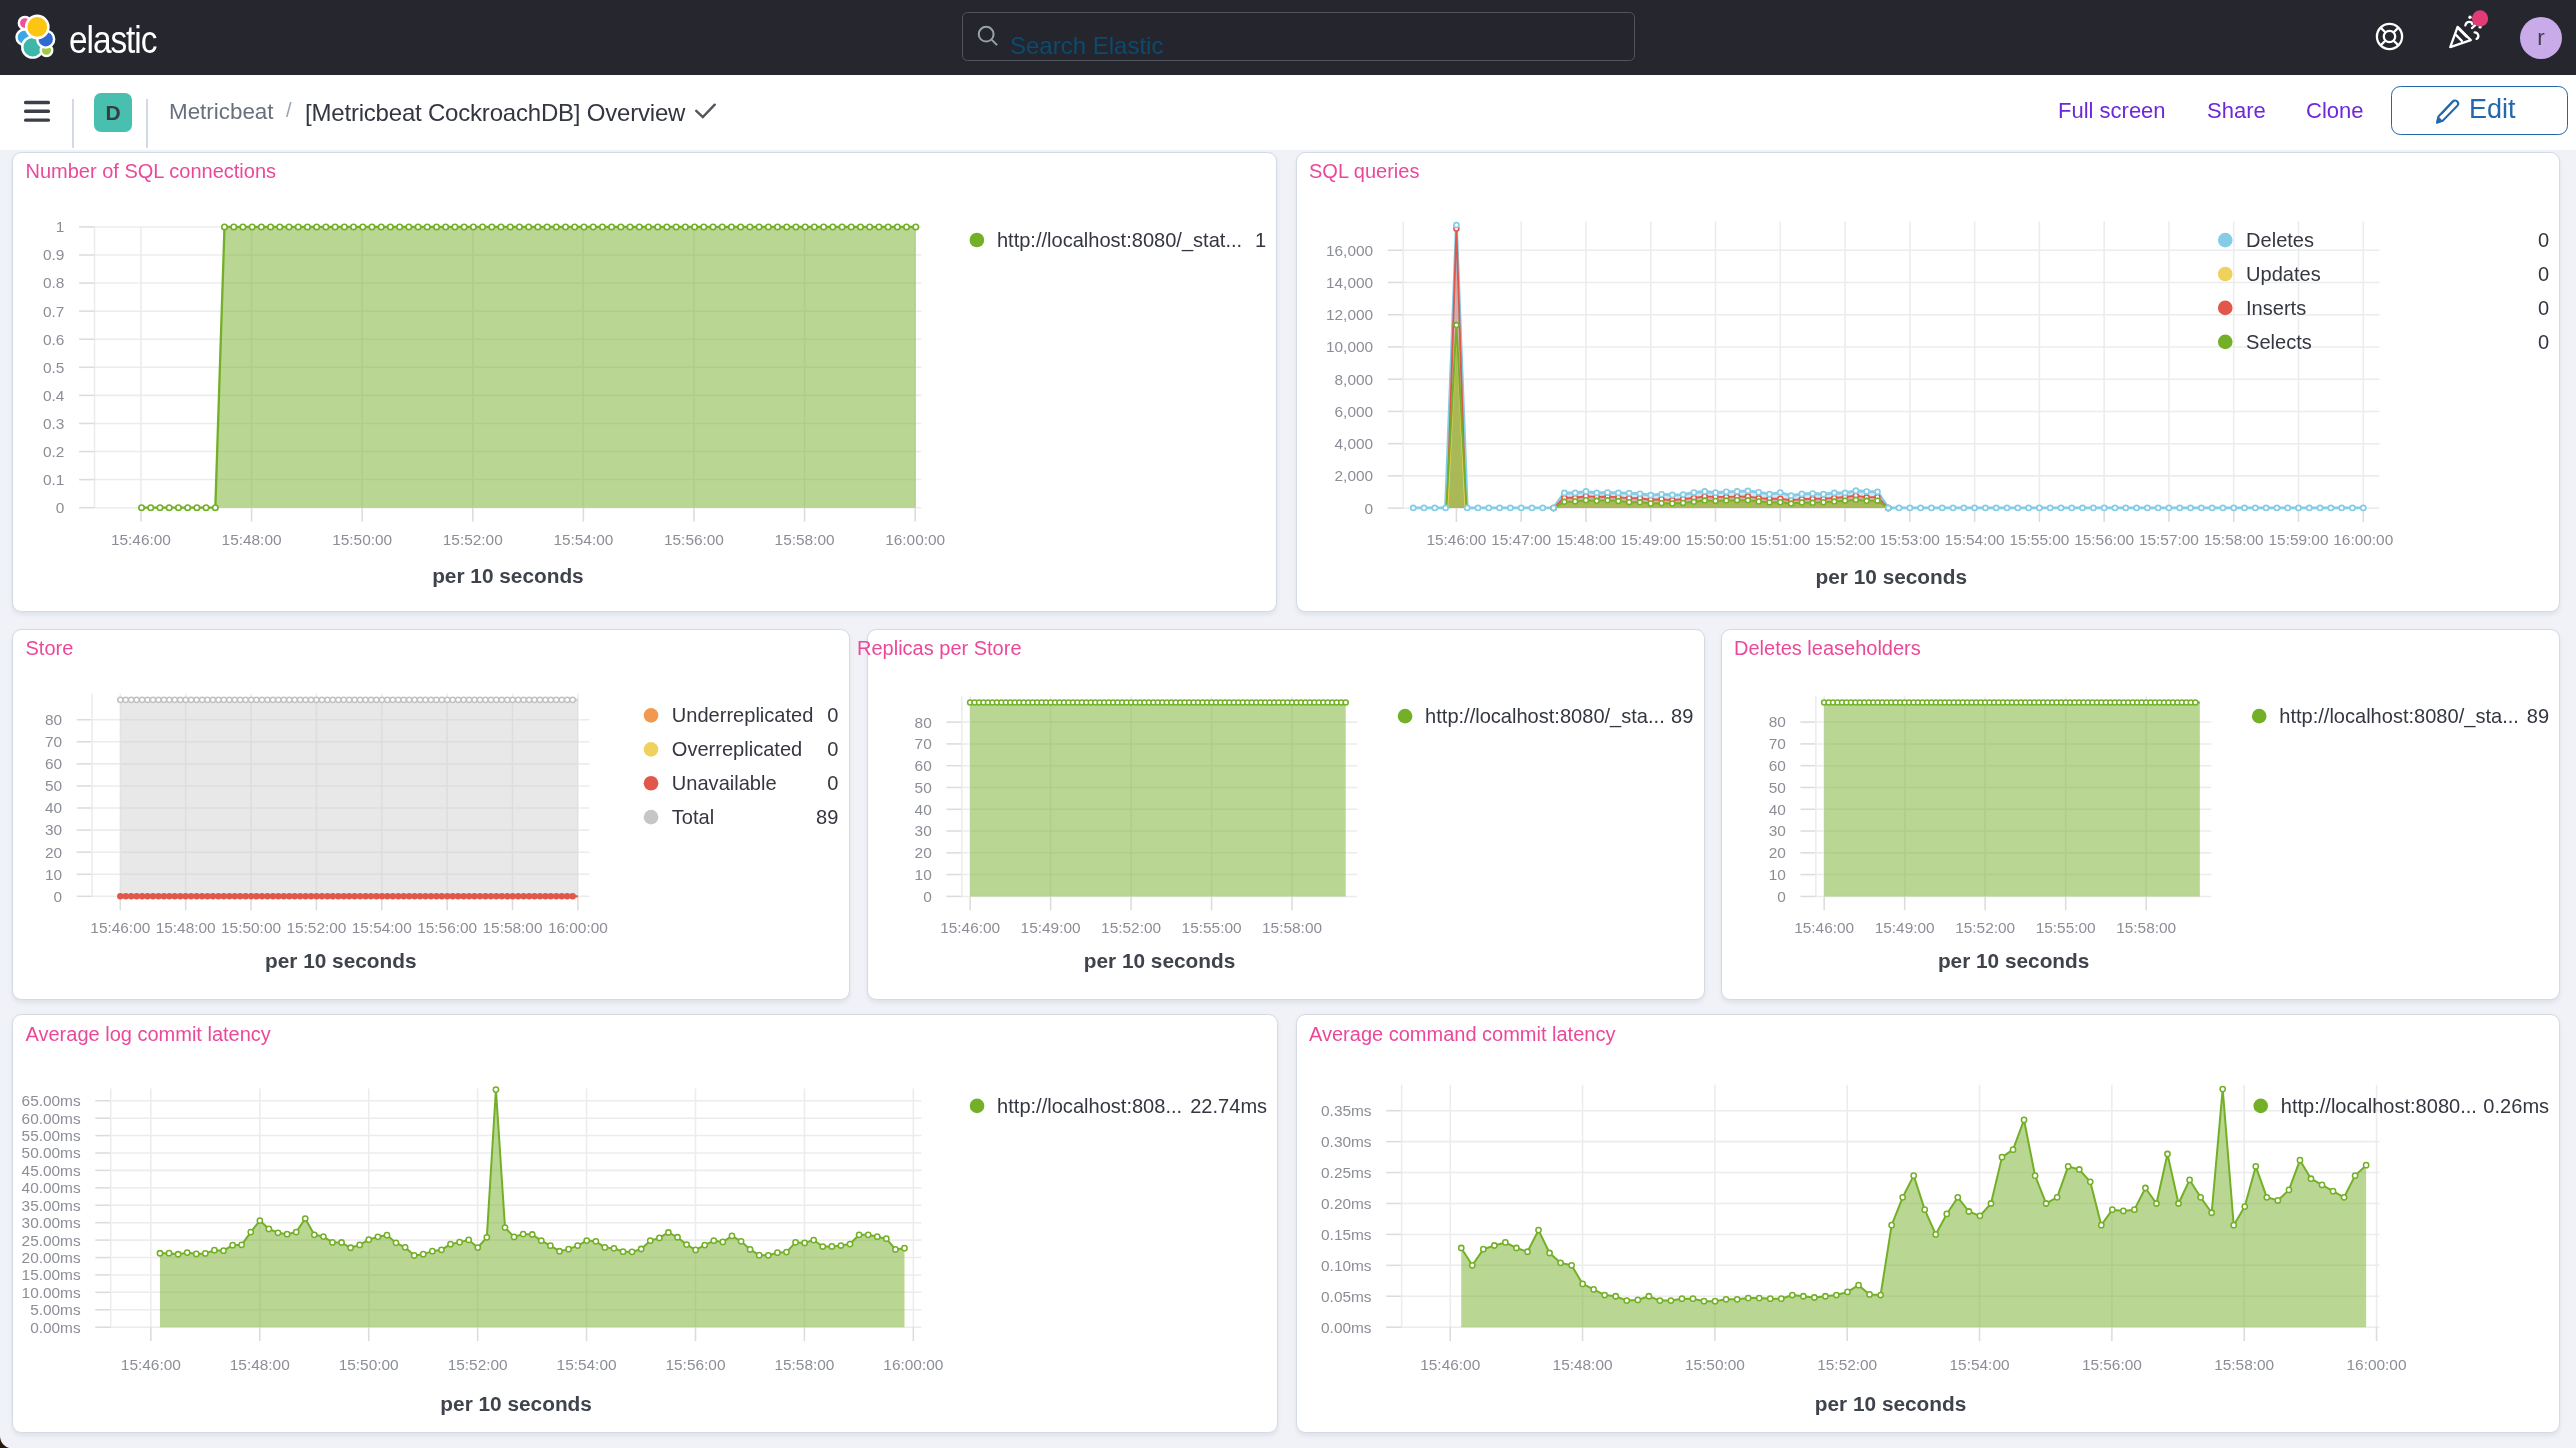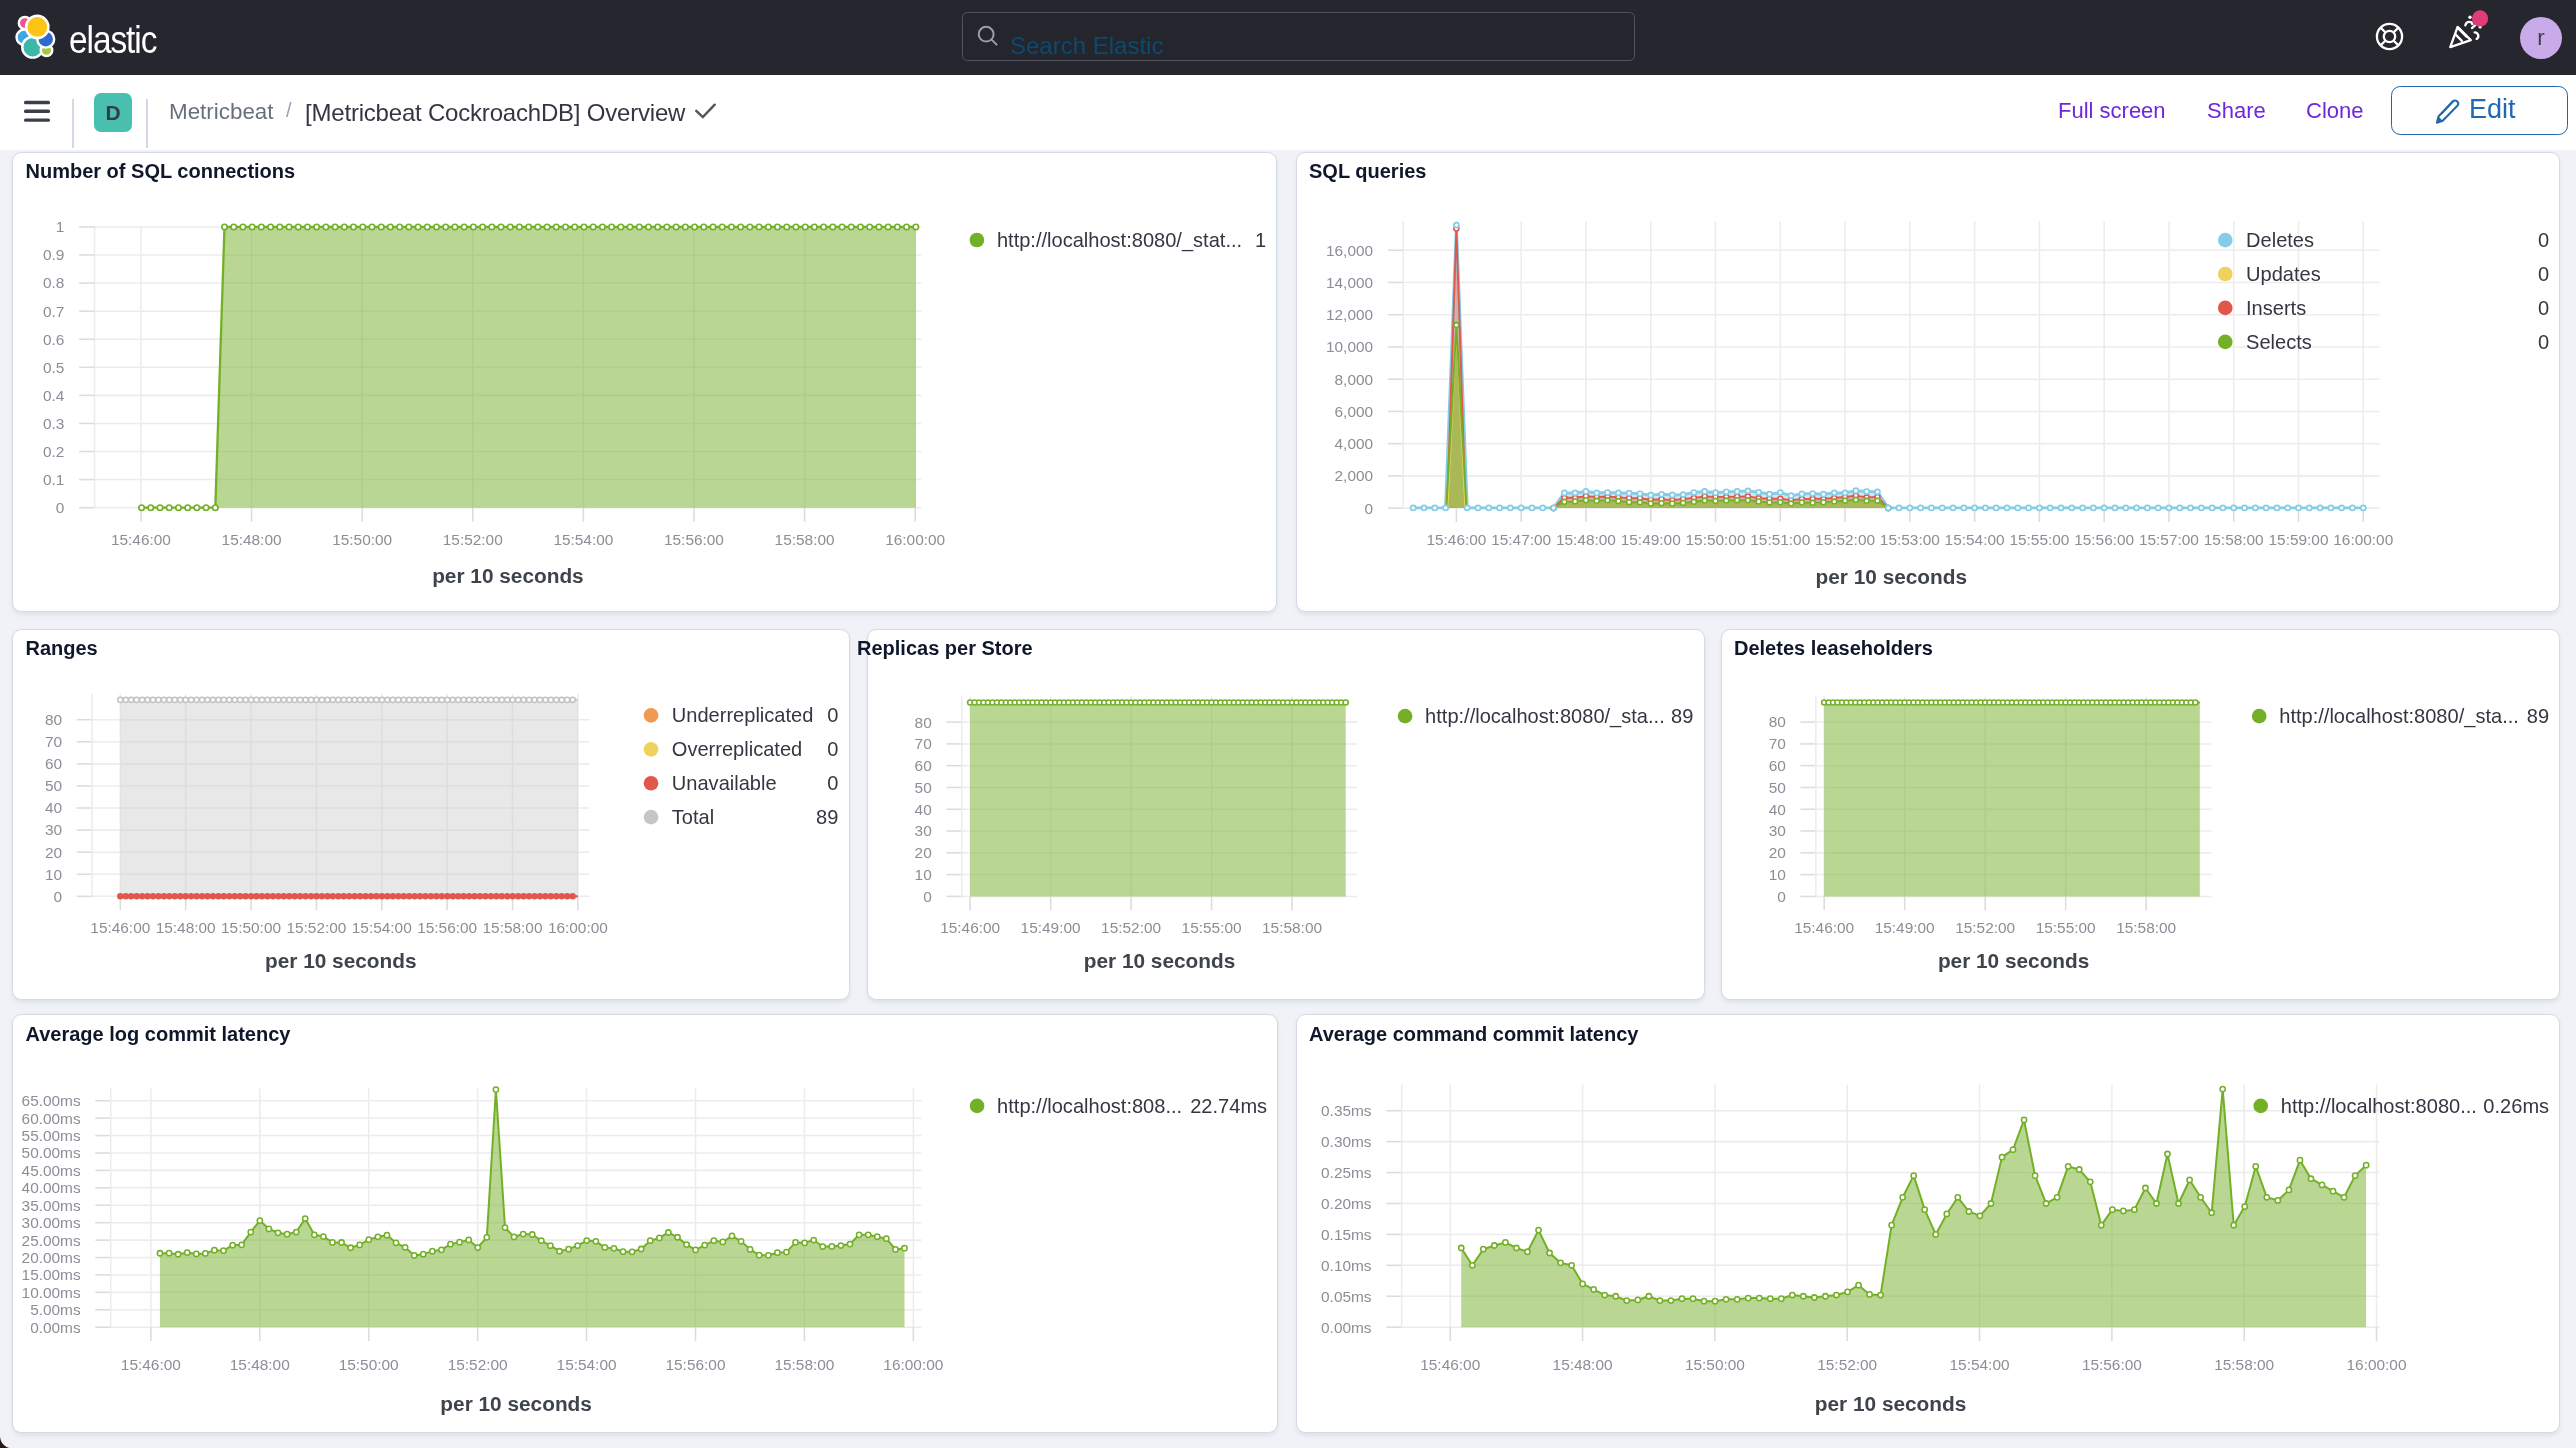--- a/index.html
+++ b/index.html
@@ -1,29 +1,29 @@
 <!DOCTYPE html>
 <html style="font-size:12.3px"><head><meta charset="utf-8"><style>
 *{margin:0;padding:0;box-sizing:border-box}
 html,body{width:2576px;height:1448px;overflow:hidden;font-family:"Liberation Sans",sans-serif;background:#fff}
 .abs{position:absolute}
 #topbar{position:absolute;left:0;top:0;width:2576px;height:75px;background:#25262e}
 #content{position:absolute;left:0;top:150px;width:2576px;height:1298px;background:#f0f2f7}
 .panel{position:absolute;background:#fff;border:1.5px solid #d3dae6;border-radius:9.3px;box-shadow:0 2.3px 3.9px rgba(152,162,179,0.18)}
-.ptitle{position:absolute;font-weight:700;font-size:20px;color:#0f172a}
+.ptitle{position:absolute;font-weight:400;font-size:20px;color:#ec4899}
 .hlink{position:absolute;top:98px;font-size:22px;color:#6d28d9}
 </style></head>
 <body>
 <div id="content"></div>
 <div class="panel" style="left:12.3px;top:152px;width:1265px;height:460px"></div>
 <div class="ptitle" style="left:25.5px;top:160px">Number of SQL connections</div>
 <div class="panel" style="left:1296px;top:152px;width:1264px;height:460px"></div>
 <div class="ptitle" style="left:1309px;top:160px">SQL queries</div>
 <div class="panel" style="left:12.3px;top:629px;width:838px;height:371px"></div>
-<div class="ptitle" style="left:25.5px;top:637px">Ranges</div>
+<div class="ptitle" style="left:25.5px;top:637px">Store</div>
 <div class="panel" style="left:867px;top:629px;width:838px;height:371px"></div>
 <div class="ptitle" style="left:857px;top:637px">Replicas per Store</div>
 <div class="panel" style="left:1721px;top:629px;width:839px;height:371px"></div>
 <div class="ptitle" style="left:1734px;top:637px">Deletes leaseholders</div>
 <div class="panel" style="left:12.3px;top:1014px;width:1266px;height:419px"></div>
 <div class="ptitle" style="left:25.5px;top:1023px">Average log commit latency</div>
 <div class="panel" style="left:1296px;top:1014px;width:1264px;height:419px"></div>
 <div class="ptitle" style="left:1309px;top:1023px">Average command commit latency</div>
 <svg style="position:absolute;left:12.3px;top:152px" width="1268" height="463" viewBox="0 0 1644 600" font-family="&quot;Liberation Sans&quot;,sans-serif">
 <line x1="107" y1="461" x2="1179" y2="461" stroke="#ececec" stroke-width="2"></line>

